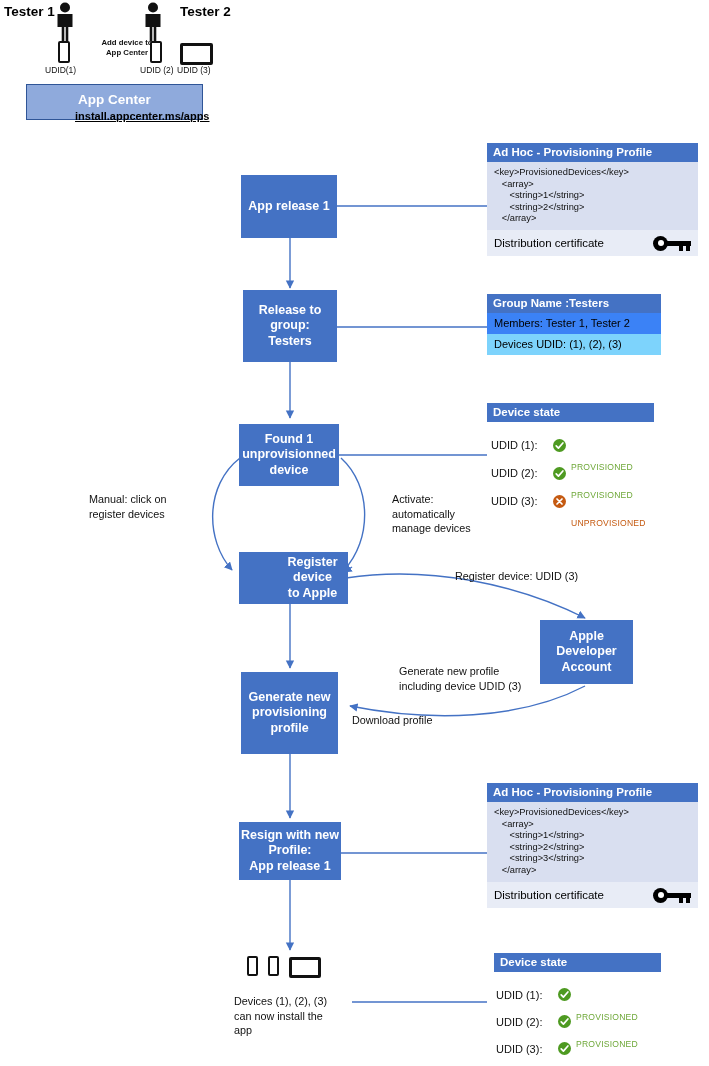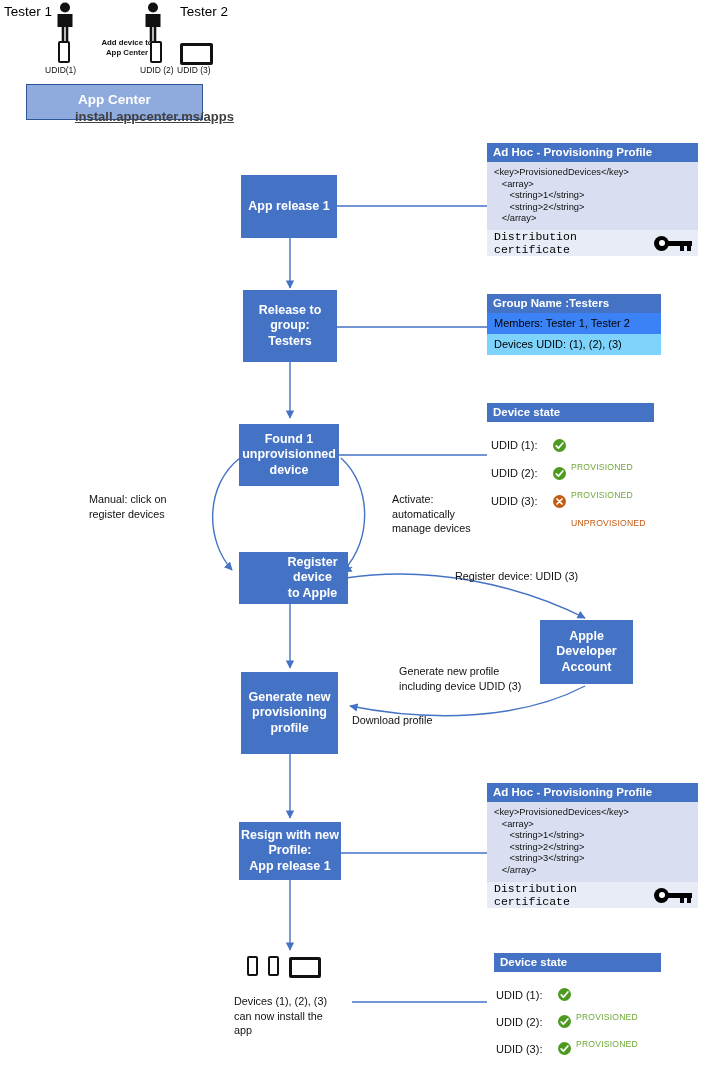--- a/index.html
+++ b/index.html
@@ -1,49 +1,49 @@
 <!DOCTYPE html>
 <html><head>
 <meta charset="utf-8">
 <style>
   html,body{margin:0;padding:0;background:#ffffff;}
   body{width:709px;height:1066px;position:relative;overflow:hidden;
        font-family:"Liberation Sans", sans-serif;color:#000;}
   .abs{position:absolute;}
 
   
-  .tester-label{font-size:13.5px;font-weight:normal;color:#000;}
+  .tester-label{font-size:13.5px;font-weight:bold;color:#000;}
   .person{width:26px;height:40px;}
   .phone-ic{box-sizing:border-box;border:2.2px solid #111;border-radius:2px;background:#fff;}
   .tablet-ic{box-sizing:border-box;border:3px solid #111;border-radius:2px;background:#fff;}
   .udid-cap{font-size:8.5px;color:#111;white-space:nowrap;}
   .addnote{font-size:7.8px;line-height:10px;color:#111;text-align:center;font-weight:bold;}
 
   .appcenter{box-sizing:border-box;background:#8FAADC;border:1.3px solid #2F5597;
              text-align:center;padding-top:7px;}
   .appcenter .t1{font-size:13.5px;font-weight:bold;color:#fff;line-height:16px;}
-  .appcenter .t2{font-size:13px;font-weight:bold;color:#404040;text-decoration:underline;line-height:17px;padding-left:48px;}
+  .appcenter .t2{font-size:11px;font-weight:bold;color:#000000;text-decoration:underline;line-height:17px;padding-left:48px;}
 
   
   .fbox{box-sizing:border-box;background:#4472C4;color:#fff;display:flex;
         align-items:center;justify-content:center;text-align:center;
         font-size:12.5px;line-height:15.5px;font-weight:bold;padding:2px;}
   .fbox span{display:block;}
   .fbox .b{font-weight:bold;}
 
   
   .panel{box-sizing:border-box;}
   .phead{background:#4472C4;color:#fff;font-weight:bold;font-size:11.5px;
          padding:3px 6px 4px 6px;box-sizing:border-box;}
   .pbody{background:#D9DFF0;box-sizing:border-box;padding:5px 7px;}
   .code{font-size:9.3px;line-height:11.6px;color:#111;white-space:pre;}
   .prow{background:#3b82f6;box-sizing:border-box;padding:4px 7px;font-size:11px;}
   .prow.alt{background:#7dd3fc;}
   .certrow{background:#E8ECF6;box-sizing:border-box;padding:4px 7px;font-size:11.5px;
-           display:flex;align-items:center;justify-content:space-between;font-family:Liberation Mono, monospace;}
+           display:flex;align-items:center;justify-content:space-between;}
   .keyic{width:38px;height:15px;position:relative;}
   .keyic .kr{position:absolute;left:0;top:0;width:15px;height:15px;border-radius:50%;
              background:#000;}
   .keyic .kr::after{content:"";position:absolute;left:4.5px;top:4.5px;width:6px;height:6px;
              border-radius:50%;background:#fff;}
   .keyic .kb{position:absolute;left:12px;top:5px;width:26px;height:5px;background:#000;}
   .keyic .kt1{position:absolute;left:26px;top:10px;width:4px;height:5px;background:#000;}
   .keyic .kt2{position:absolute;left:33px;top:10px;width:4px;height:5px;background:#000;}
 
   

